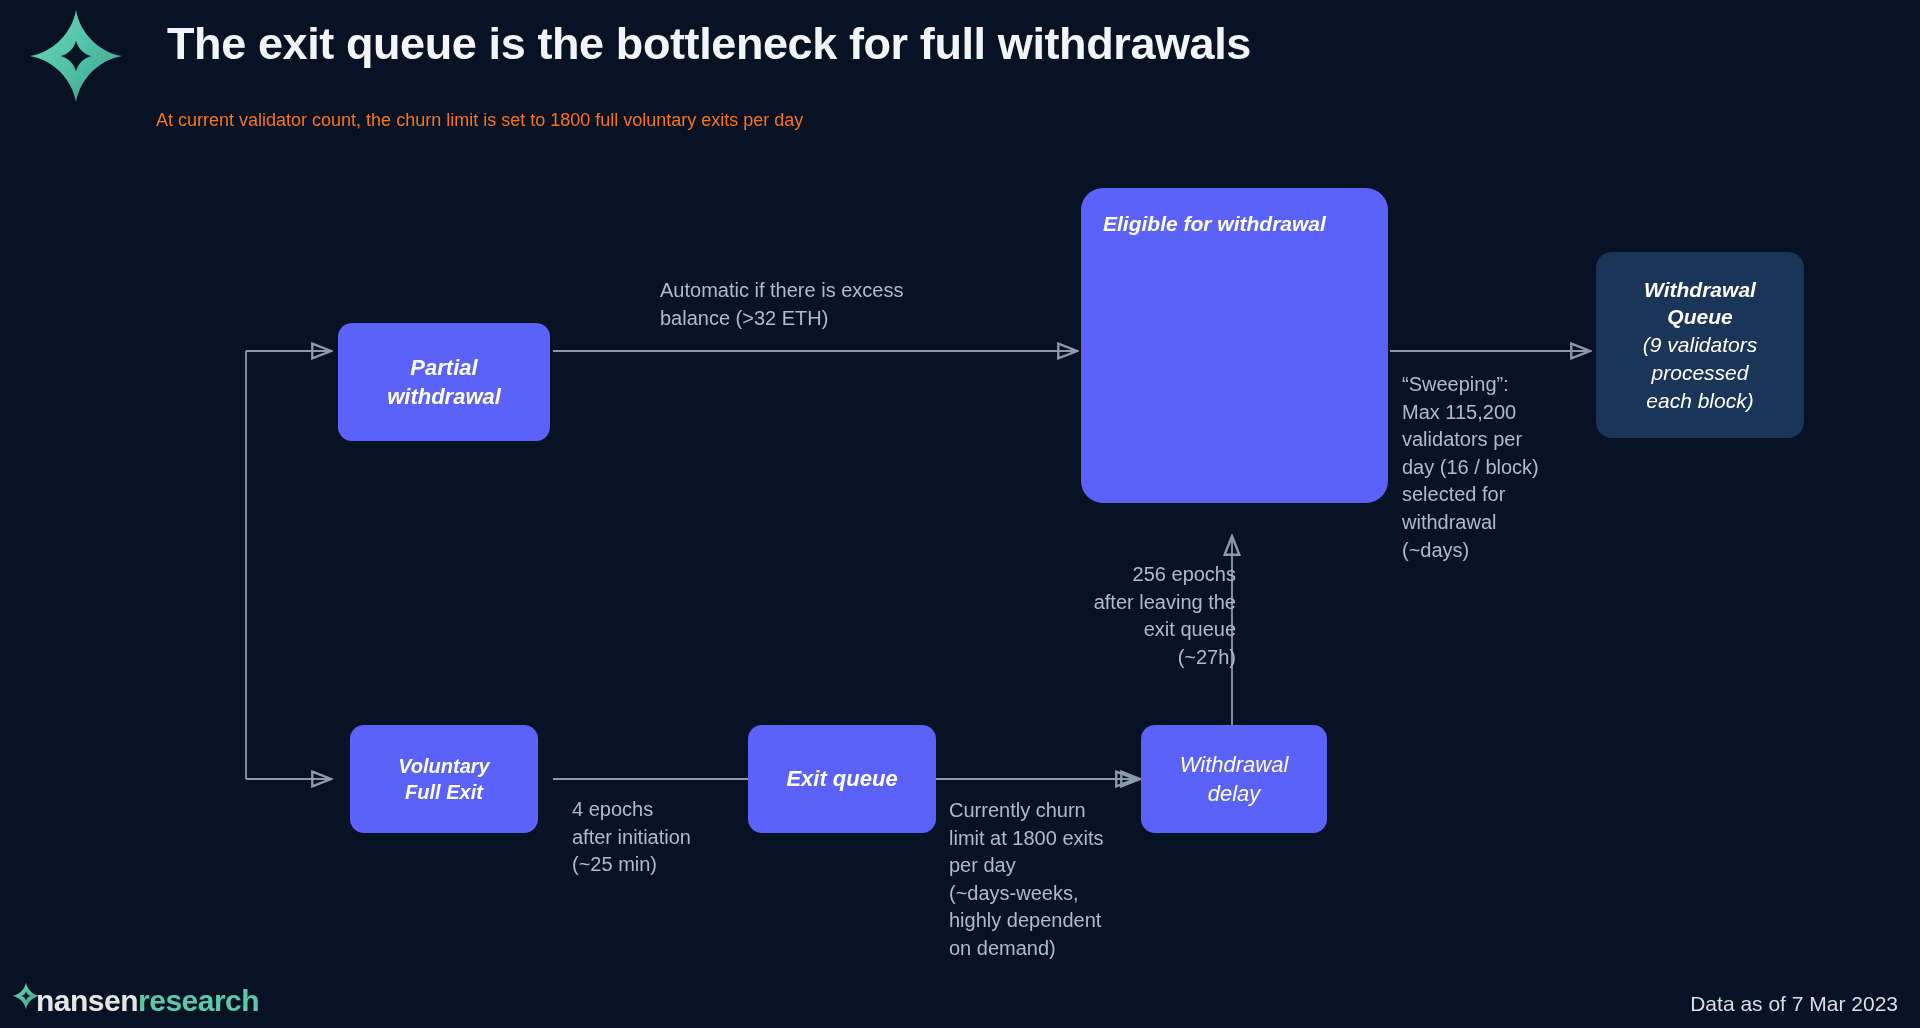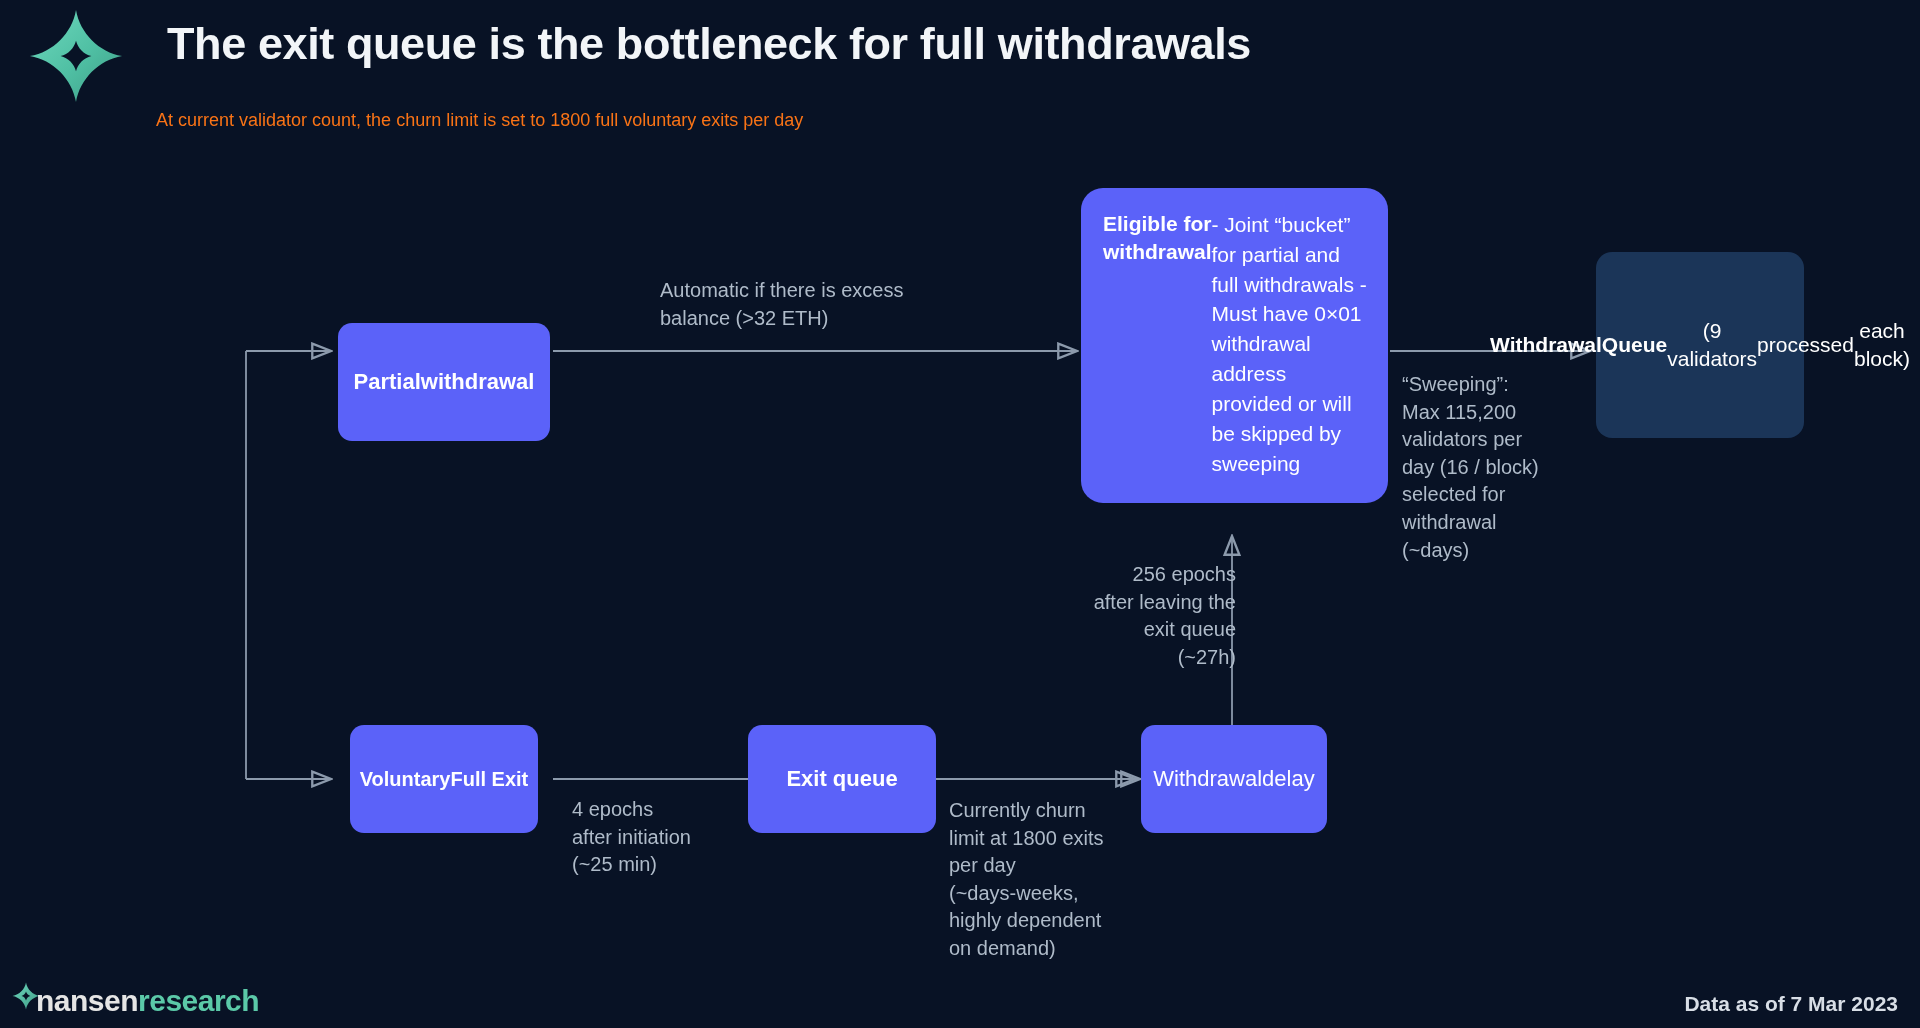--- a/index.html
+++ b/index.html
@@ -47,24 +47,26 @@
     color: #f97316;
     white-space: nowrap;
   }
 
   
   .node {
     position: absolute;
     box-sizing: border-box;
     border-radius: 14px;
     display: flex;
+    flex-direction: column;
     align-items: center;
     justify-content: center;
     text-align: center;
     line-height: 1.32;
+    font-style: italic;
   }
   .node.purple { background: #5B62F9; }
   .node.navy   { background: #1B3558; }
 
   .node .t-bold   { font-weight: bold; }
   .node .t-normal { font-weight: 400; }
 
   
   #node-eligible {
     align-items: flex-start;
@@ -121,21 +123,21 @@
     letter-spacing: -0.5px;
     white-space: nowrap;
   }
   #footer-wordmark .w-nansen { color: #e5e5e5; }
   #footer-wordmark .w-research { color: #5BC9A8; }
   #footer-note {
     position: absolute;
     right: 22px;
     top: 992px;
     font-size: 21px;
-    font-weight: 700;
+    font-weight: 400;
     color: #D8DEE6;
     white-space: nowrap;
   }
 </style>
 </head>
 <body>
 
 <div id="canvas">
 
   <svg id="header-logo" viewBox="0 0 100 100">
@@ -192,22 +194,20 @@
     <span class="t-bold">Exit queue</span>
   </div>
 
   <div class="node purple" id="node-delay" style="left:1141px; top:725px; width:186px; height:108px; font-size:22px;">
     <span class="t-normal">Withdrawal</span>
     <span class="t-normal">delay</span>
   </div>
 
   <div class="node purple" id="node-eligible" style="left:1081px; top:188px; width:307px; height:315px;">
     <div class="box-title">Eligible for withdrawal</div>
-    <div class="box-body">- Joint “bucket” for partial and full withdrawals
-- Must have 0×01 withdrawal address provided or will be skipped by sweeping</div>
   </div>
 
   <div class="node navy" id="node-withdrawal-queue" style="left:1596px; top:252px; width:208px; height:186px; font-size:21px; border-radius:16px;">
     <span class="t-bold">Withdrawal</span>
     <span class="t-bold">Queue</span>
     <span class="t-normal">(9 validators</span>
     <span class="t-normal">processed</span>
     <span class="t-normal">each block)</span>
   </div>
 

